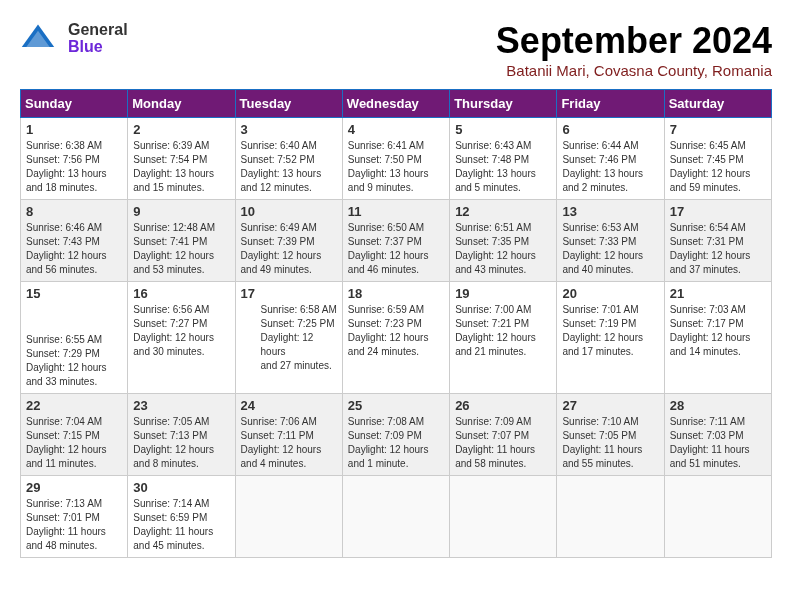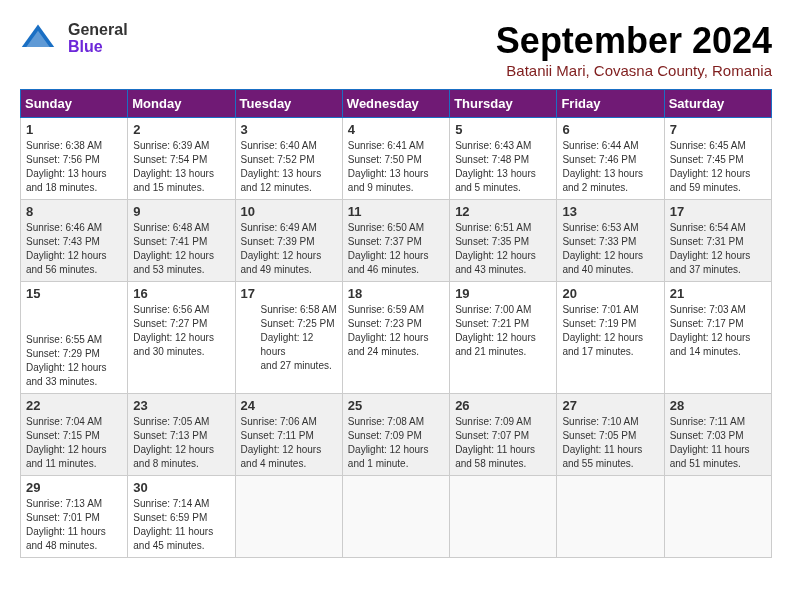--- a/index.html
+++ b/index.html
@@ -179,21 +179,21 @@
       <tr class="row-shaded">
         <td>
           <span class="day-num">8</span>
           <div class="day-info" style="white-space: pre-line;">Sunrise: 6:46 AM
 Sunset: 7:43 PM
 Daylight: 12 hours
 and 56 minutes.</div>
         </td>
         <td>
           <span class="day-num">9</span>
-          <div class="day-info" style="white-space: pre-line;">Sunrise: 6:48 AM
+          <div class="day-info" style="white-space: pre-line;">Sunrise: 12:48 AM
 Sunset: 7:41 PM
 Daylight: 12 hours
 and 53 minutes.</div>
         </td>
         <td>
           <span class="day-num">10</span>
           <div class="day-info" style="white-space: pre-line;">Sunrise: 6:49 AM
 Sunset: 7:39 PM
 Daylight: 12 hours
 and 49 minutes.</div>

